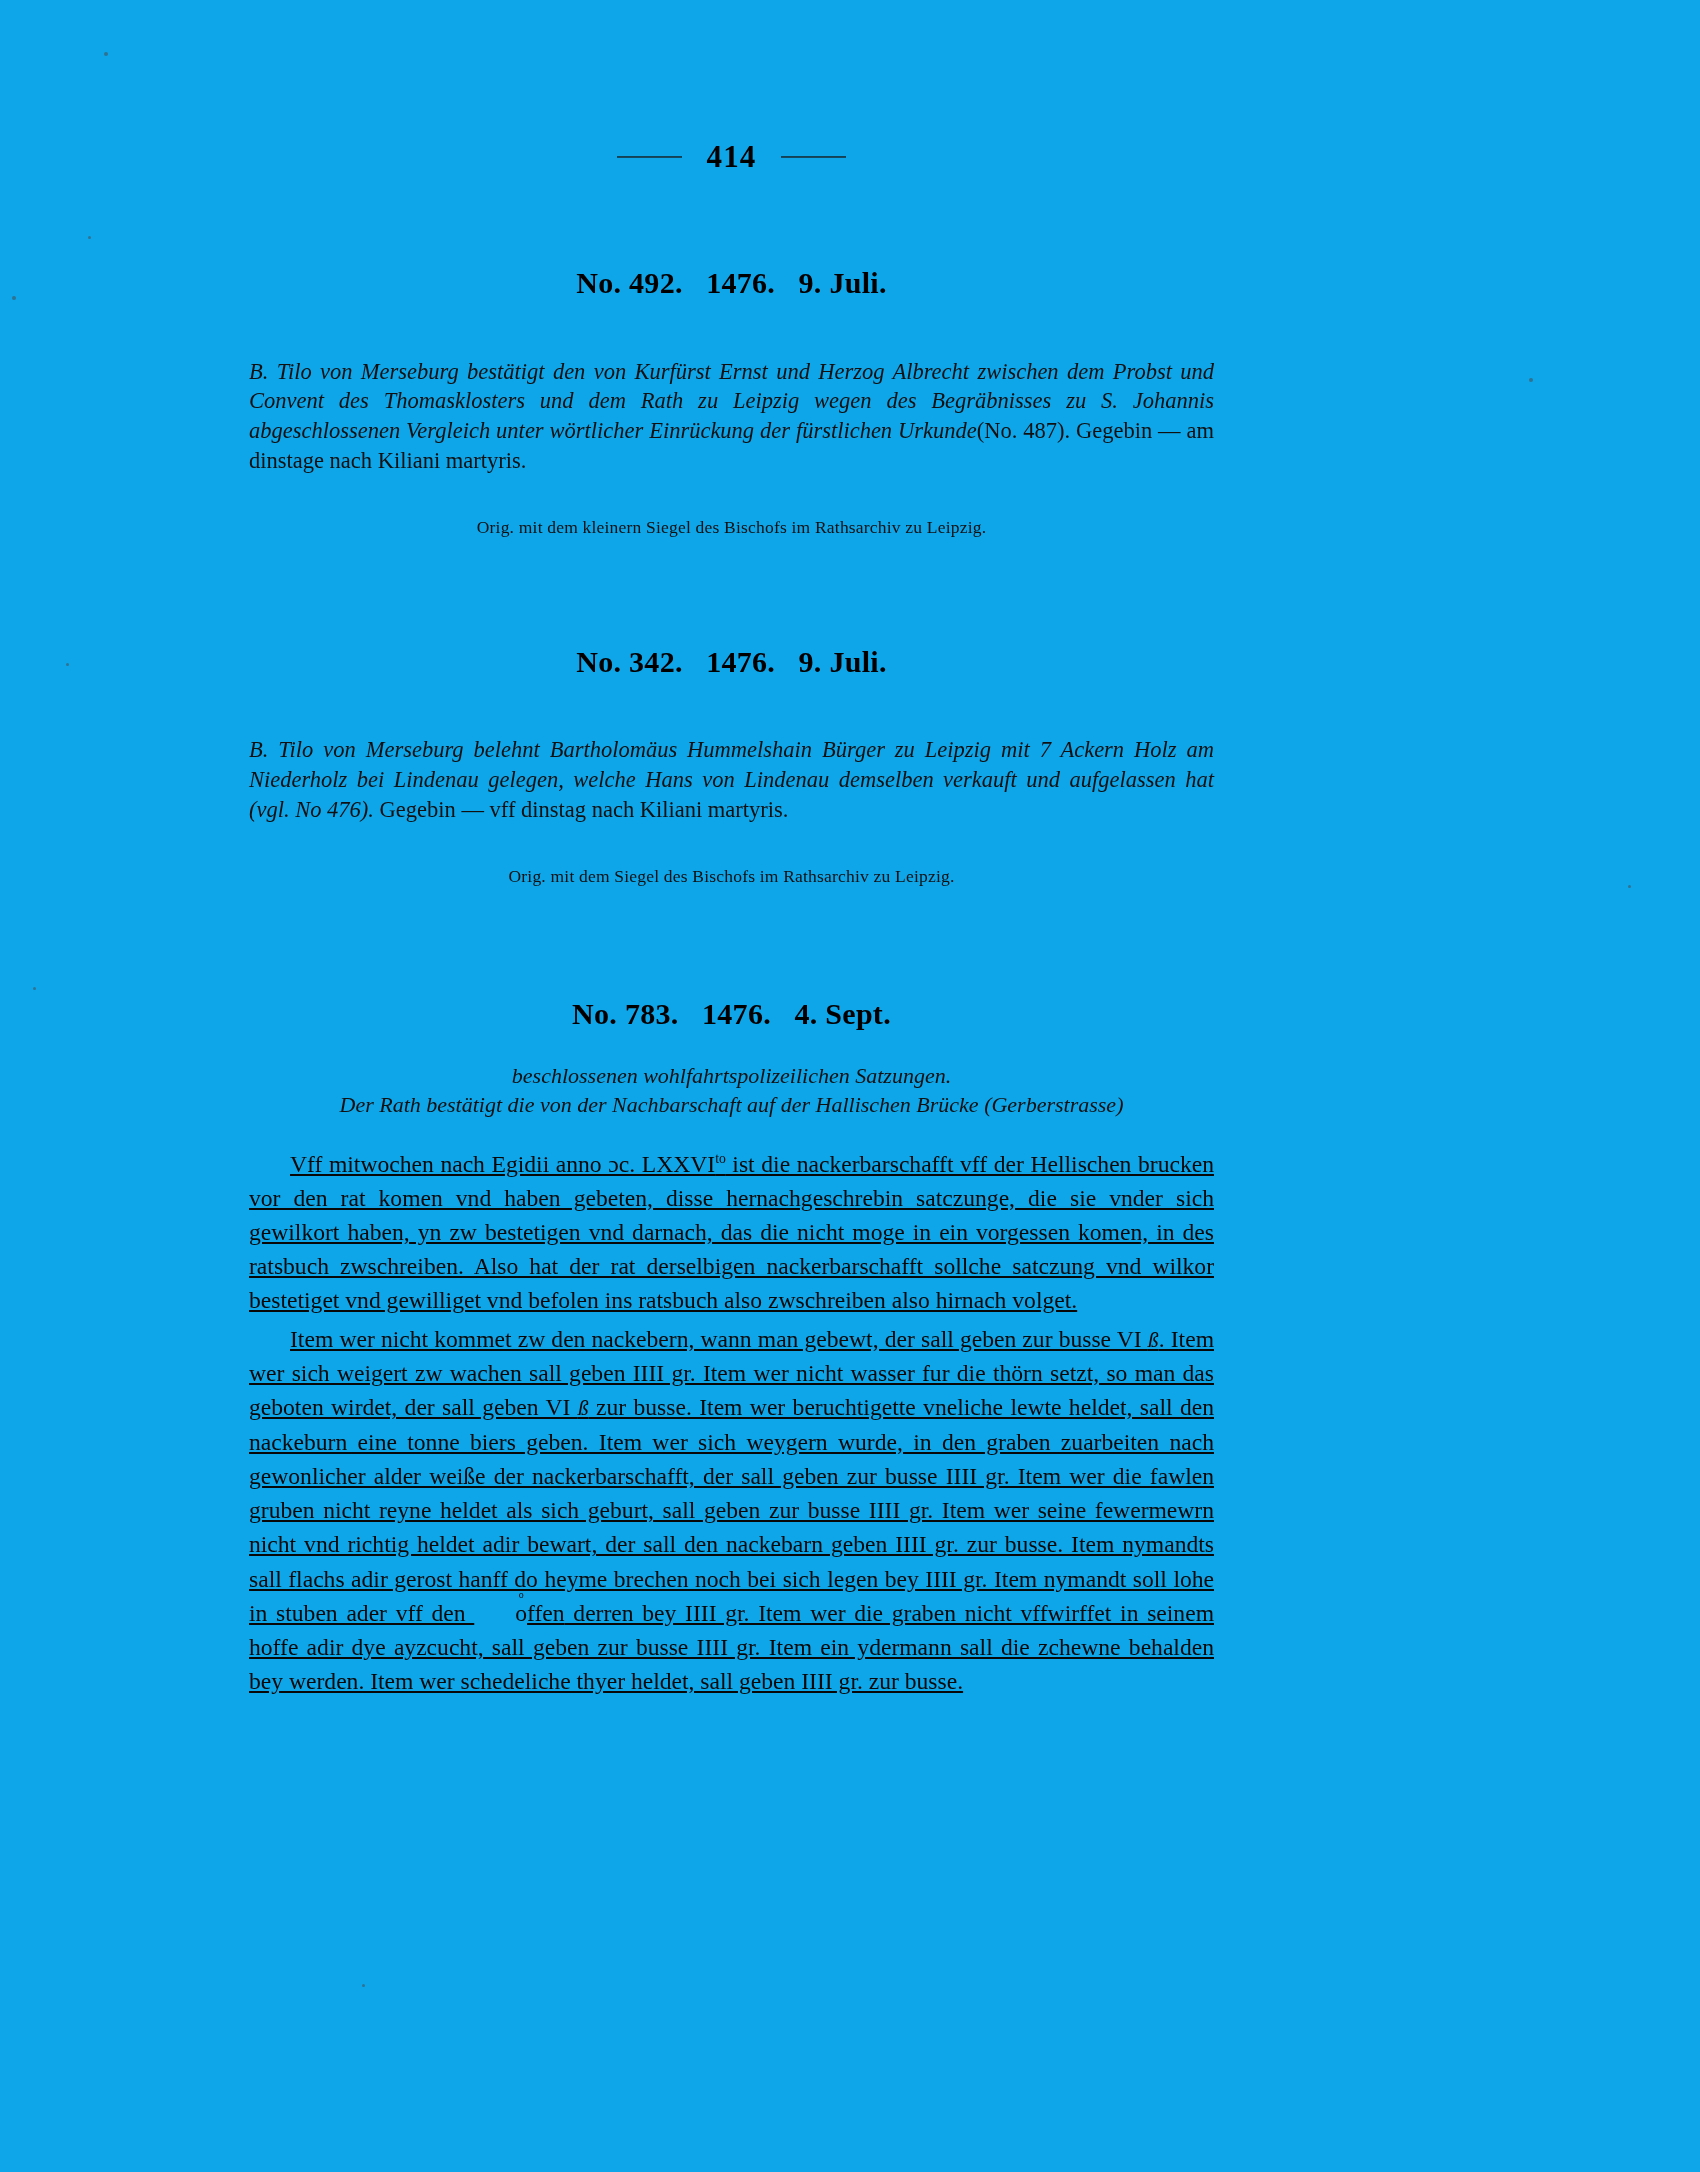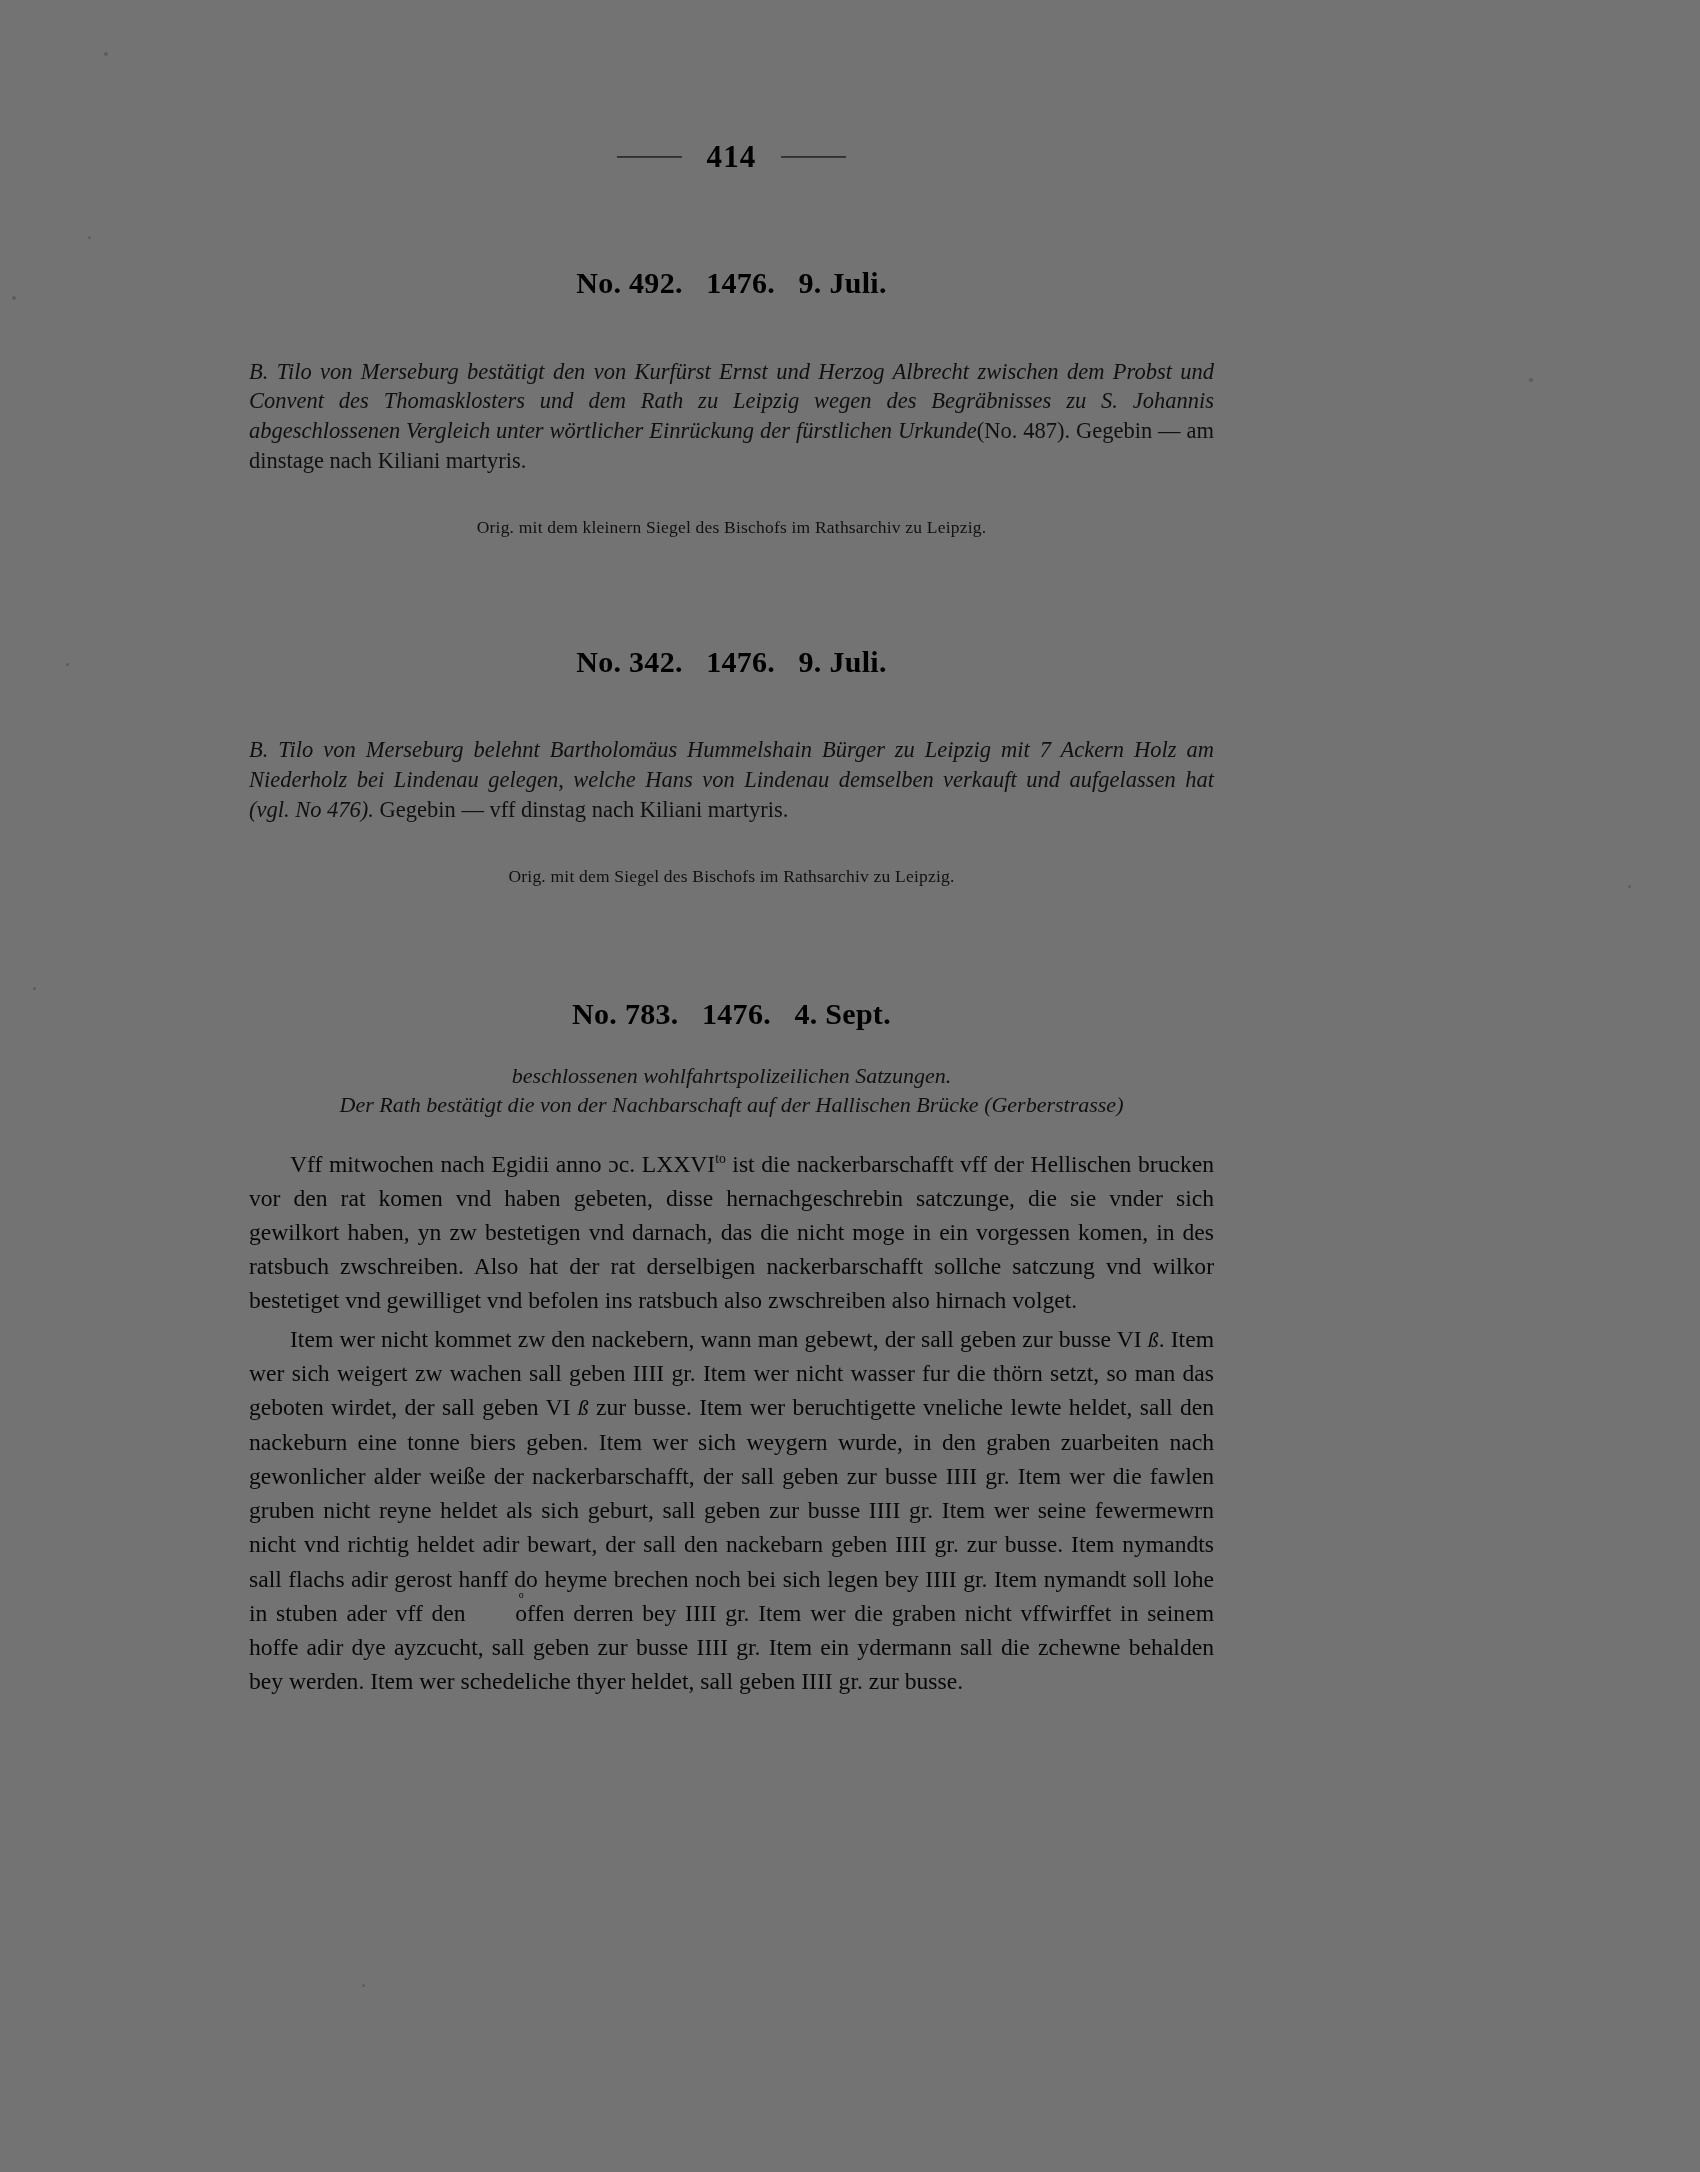--- a/index.html
+++ b/index.html
@@ -13,21 +13,21 @@
     height: 2172px;
     font-family: "Liberation Serif", "DejaVu Serif", serif;
     color: #0b0b0b;
     position: relative;
     overflow: hidden;
   }
 
   .page {
     position: absolute;
     inset: 0;
-    background: #737373;
+    background: #0ea5e9;
   }
 
   
   .speck {
     position: absolute;
     background: #4a4a4a;
     border-radius: 50%;
     opacity: .55;
   }
 
@@ -107,21 +107,21 @@
 
   
   .body-text {
     font-size: 23.6px;
     line-height: 1.45;
     text-align: justify;
     text-align-last: left;
     color: #080808;
     hyphens: none;
   }
-  .body-text p { margin: 0; }
+  .body-text p { margin: 0; text-decoration: underline; }
   .body-text p + p { margin-top: 4px; }
   .indent { text-indent: 41px; }
 
   sup.ord {
     font-size: .58em;
     vertical-align: super;
     line-height: 0;
   }
   .shilling {
     font-style: italic;

